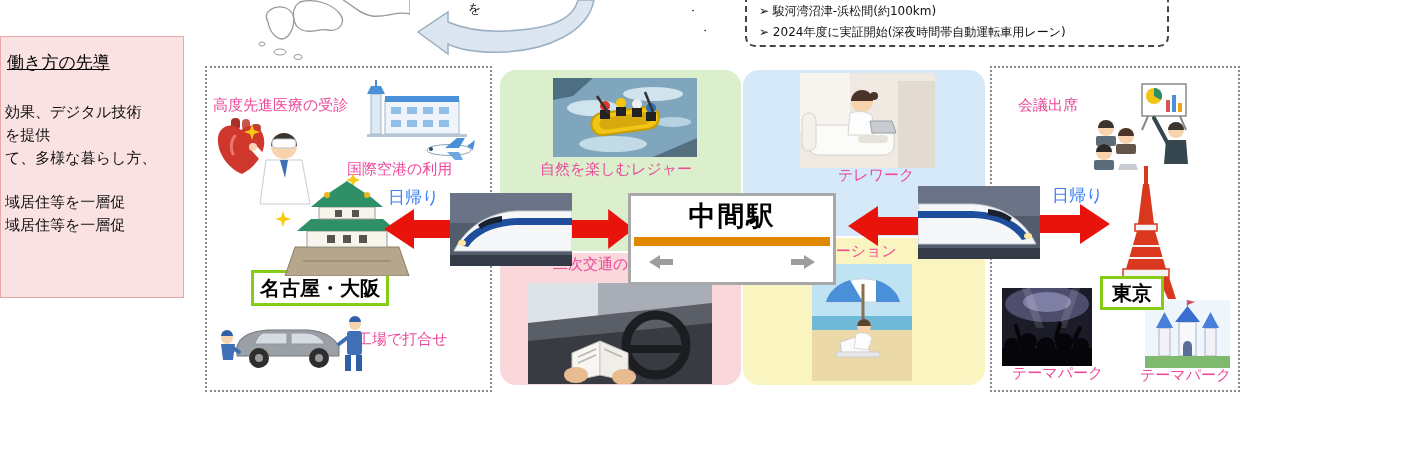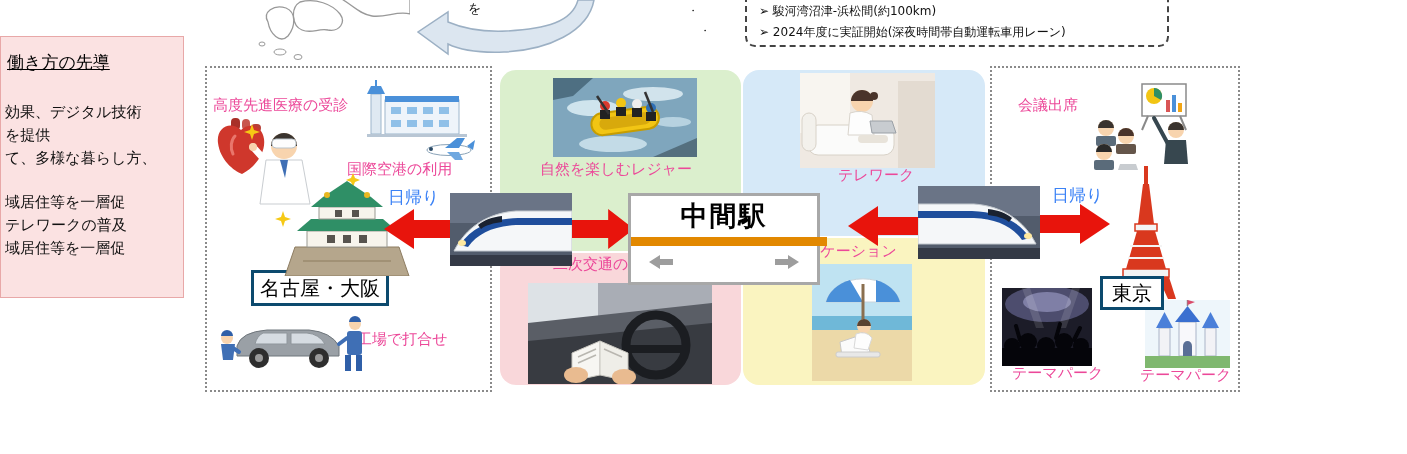--- a/index.html
+++ b/index.html
@@ -4,31 +4,31 @@
 <style>
   * { margin:0; padding:0; box-sizing:border-box; }
   body { background:#fff; }
   .stage { position:relative; width:1407px; height:454px; background:#fff; overflow:hidden;
            font-family:"DejaVu Sans","Liberation Sans",sans-serif; color:#000; }
   .abs { position:absolute; }
   .lbl { position:absolute; font-size:15px; color:#ec4899; white-space:nowrap; }
   .red-lbl { position:absolute; font-size:17px; font-weight:normal; color:#3b82f6; white-space:nowrap; }
   .panel { position:absolute; border:2px dotted #8a8a8a; background:#fff; }
   .quad { position:absolute; border-radius:16px; }
-  .city-box { position:absolute; background:#fff; border:3px solid #0c4a6e;
-              display:flex; align-items:center; justify-content:center; font-weight:normal; white-space:nowrap; }
+  .city-box { position:absolute; background:#fff; border:3px solid #84cc16;
+              display:flex; align-items:center; justify-content:center; font-weight:bold; white-space:nowrap; }
   .note { position:absolute; left:0; top:36px; width:184px; height:262px;
           background:#fbe2e2; border:1px solid #e8a8a8; }
   .note-title { position:absolute; left:6px; top:14px; font-size:17px; font-weight:normal;
                 color:#000000; text-decoration:underline; white-space:nowrap; }
   .note-line { font-size:15px; line-height:23px; color:#111; white-space:nowrap; }
   .info-box { position:absolute; left:745px; top:-14px; width:424px; height:61px;
               border:2px dashed #444; border-radius:10px; background:#fff; padding:13px 8px 0 12px; }
   .info-line { font-size:12px; line-height:21px; white-space:nowrap; color:#111; }
-  .station-box { position:absolute; left:628px; top:193px; width:192px; height:92px;
+  .station-box { position:absolute; left:628px; top:193px; width:208px; height:92px;
                  background:#fff; border:3px solid #a8a8a8; z-index:30; }
   .station-title { text-align:center; font-size:27px; font-weight:bold; margin-top:2px; letter-spacing:2px; }
   .station-bar { width:196px; height:9px; background:#e28800; margin:3px auto 0; }
   .station-arrows { position:relative; height:20px; margin-top:7px; }
   .ill { position:absolute; }
   .train { position:absolute; width:122px; height:73px; z-index:20; }
   .rarrow { position:absolute; z-index:15; }
   .frag { position:absolute; font-size:13px; color:#111; white-space:nowrap; }
   .mark { position:absolute; font-size:10px; color:#111; }
 </style>
@@ -39,21 +39,20 @@
 
   <div class="note">
     <div class="note-title">働き方の先導</div>
     <div class="abs" style="left:4px; top:64px;">
       <div class="note-line">効果、デジタル技術</div>
       <div class="note-line">を提供</div>
       <div class="note-line">て、多様な暮らし方、</div>
     </div>
     <div class="abs" style="left:4px; top:154px;">
       <div class="note-line">域居住等を一層促</div>
-      <div class="note-line">テレワークの普及</div>
       <div class="note-line">域居住等を一層促</div>
     </div>
   </div>
 
   <div class="ill" style="left:240px; top:0; width:170px; height:65px;">
     <svg viewBox="0 0 170 65" width="170" height="65">
       <path d="M96,-4 C110,2 118,14 132,16 C146,18 158,10 170,14 L170,-10 L96,-10 Z" fill="#ffffff" stroke="#999999" stroke-width="1.3"></path>
       <path d="M60,2 C76,-2 92,4 100,14 C106,22 100,32 88,30 C78,28 72,34 62,30 C52,26 50,8 60,2 Z" fill="#ffffff" stroke="#999999" stroke-width="1.3"></path>
       <path d="M28,22 C22,12 34,4 46,8 C56,12 56,26 48,36 C40,44 30,34 28,22 Z" fill="#ffffff" stroke="#999999" stroke-width="1.3"></path>
       <ellipse cx="40" cy="52" rx="6" ry="3" fill="#ffffff" stroke="#999999"></ellipse>

